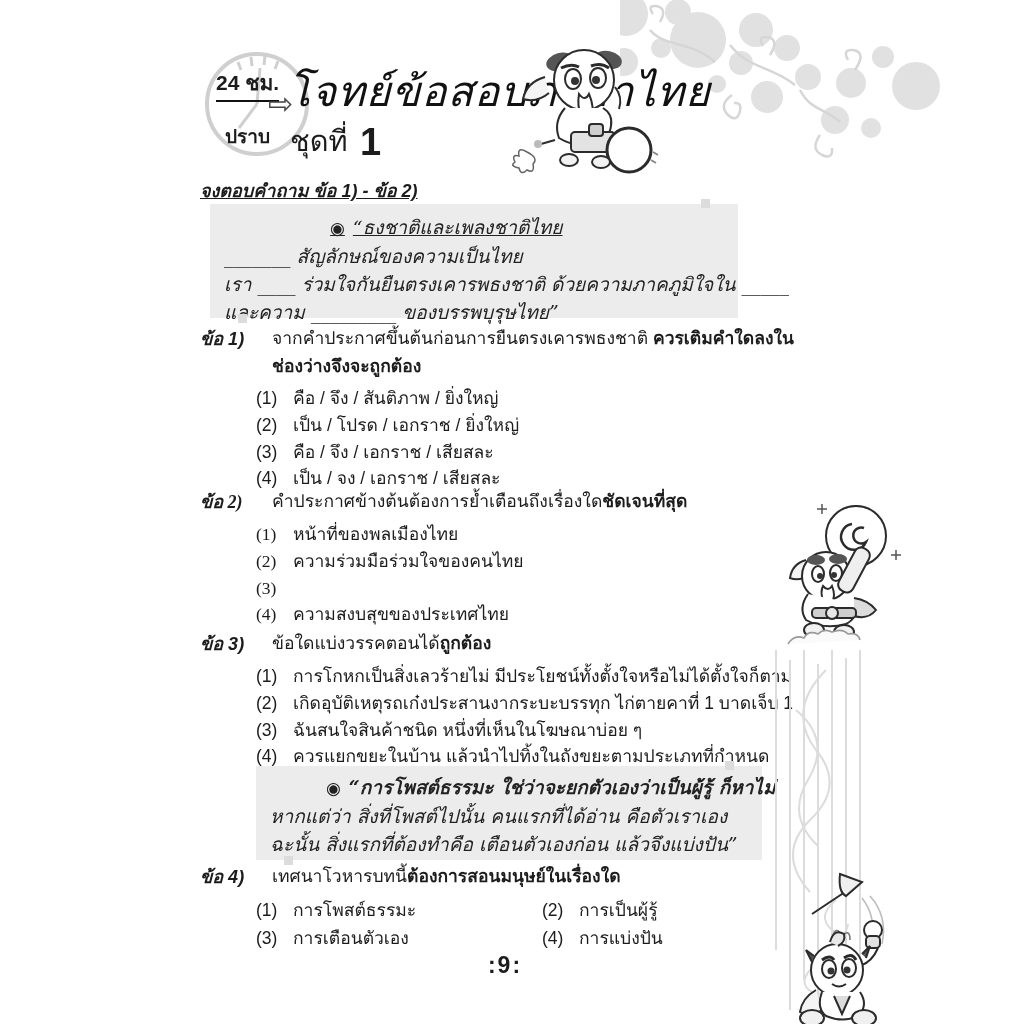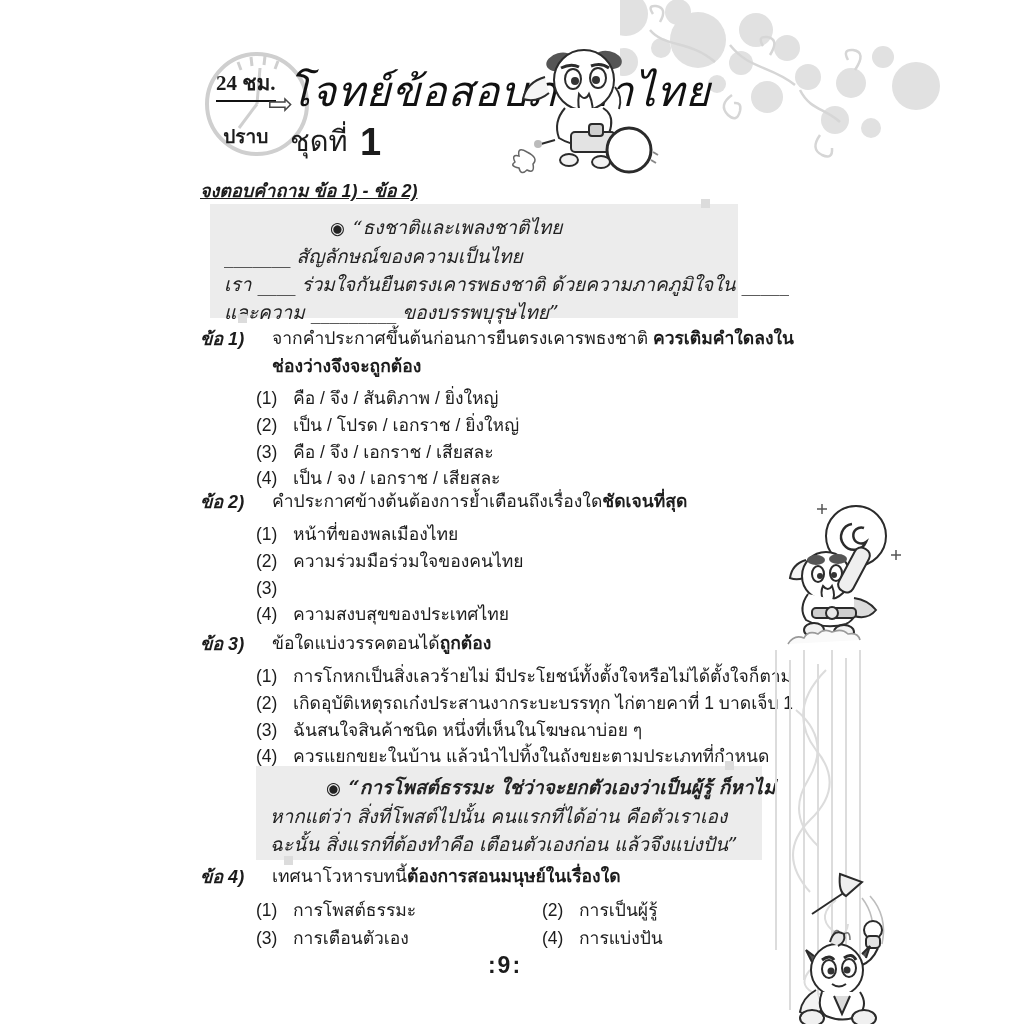--- a/index.html
+++ b/index.html
@@ -9,55 +9,55 @@
     font-family:"Liberation Sans", sans-serif;
     color:#1c1c1c;
     position:relative;
     overflow:hidden;
   }
   
   .grapes { position:absolute; top:0; right:0; width:404px; height:185px; }
   
   .badge-wrap { position:absolute; left:194px; top:42px; width:130px; height:120px; }
   .badge-clock { position:absolute; left:0; top:0; }
-  .badge-text { position:absolute; left:22px; top:24px; text-align:center;font-family:Liberation Serif, serif; }
+  .badge-text { position:absolute; left:22px; top:24px; text-align:center; }
   .badge-line1 { font-weight:bold; font-size:21px; border-bottom:2px solid #111; display:inline-block; padding-bottom:1px; }
   .badge-line2 { font-weight:bold; font-size:19px; display:block; margin-top:19px; }
   .badge-arrow { position:absolute; left:268px; top:86px; font-size:30px; color:#444; }
   
   .title { position:absolute; left:288px; top:58px; font-family:"DejaVu Serif", serif; font-style:italic; font-size:42px; letter-spacing:1px; color:#111; }
   .subtitle { position:absolute; left:290px; top:118px; }
   .subtitle .word { font-weight:normal; font-size:29px; }
   .subtitle .num { font-weight:bold; font-size:38px; margin-left:8px; vertical-align:-4px; }
   .elephant-bike { position:absolute; left:505px; top:32px; width:165px; height:145px; }
   
   .instruction { position:absolute; left:200px; top:176px; font-weight:bold; font-style:italic; font-size:18px; text-decoration:underline; }
   
   .qbox { position:absolute; background:#ececec; font-family:"DejaVu Serif", serif; font-style:italic; font-size:19px; color:#222; }
   .qbox::before, .qbox::after { content:""; position:absolute; width:9px; height:9px; background:#dcdcdc; }
   .qbox::before { top:-5px; right:28px; }
   .qbox::after { bottom:-5px; left:28px; }
   .qbox .line { display:block; line-height:28px; white-space:nowrap; }
   .qbox1 { left:210px; top:204px; width:528px; height:114px; padding:9px 10px 0 14px; }
-  .qbox1 .line.first { padding-left:106px; }
+  .qbox1 .line.first { padding-left:106px;text-decoration:underline; }
   .qbox2 { left:256px; top:766px; width:506px; height:94px; padding:7px 10px 0 14px; }
   .qbox2 .line.first { padding-left:56px;font-weight:bold; }
   .bullet { font-style:normal; font-size:17px; margin-right:8px; }
   
   .question { position:absolute; left:200px; width:616px; font-size:17.5px; }
   .q-head { display:flex;gap:12px; }
   .q-label { flex:0 0 60px; font-weight:bold; font-style:italic; font-size:18px; }
   .q-stem { width:552px; line-height:1.6; }
   .q-stem b { font-weight:bold; }
   .choices { margin-left:56px; margin-top:5px; }
   .choice { display:flex; line-height:26.8px; }
   .choice .num { flex:0 0 37px; }
   .choices.two-col { display:grid; grid-template-columns:286px 268px; }
   .choices.two-col .choice { line-height:28px; }
-  .q1 { top:324px; } .q2 { top:487px; } .q3 { top:629px; } .q4 { top:862px; }
+  .q1 { top:324px; } .q2 { top:487px;font-family:Liberation Serif, serif; } .q3 { top:629px; } .q4 { top:862px; }
   
   .elephant-orb { position:absolute; left:768px; top:498px; width:150px; height:160px; }
   .swirls { position:absolute; left:766px; top:650px; width:120px; height:365px; }
   .giant { position:absolute; left:782px; top:868px; width:140px; height:156px; }
   
   .pagenum { position:absolute; left:0; top:952px; width:1010px; text-align:center; font-weight:bold; font-size:23px; letter-spacing:2px; }
 </style>
 </head>
 <body>
 

